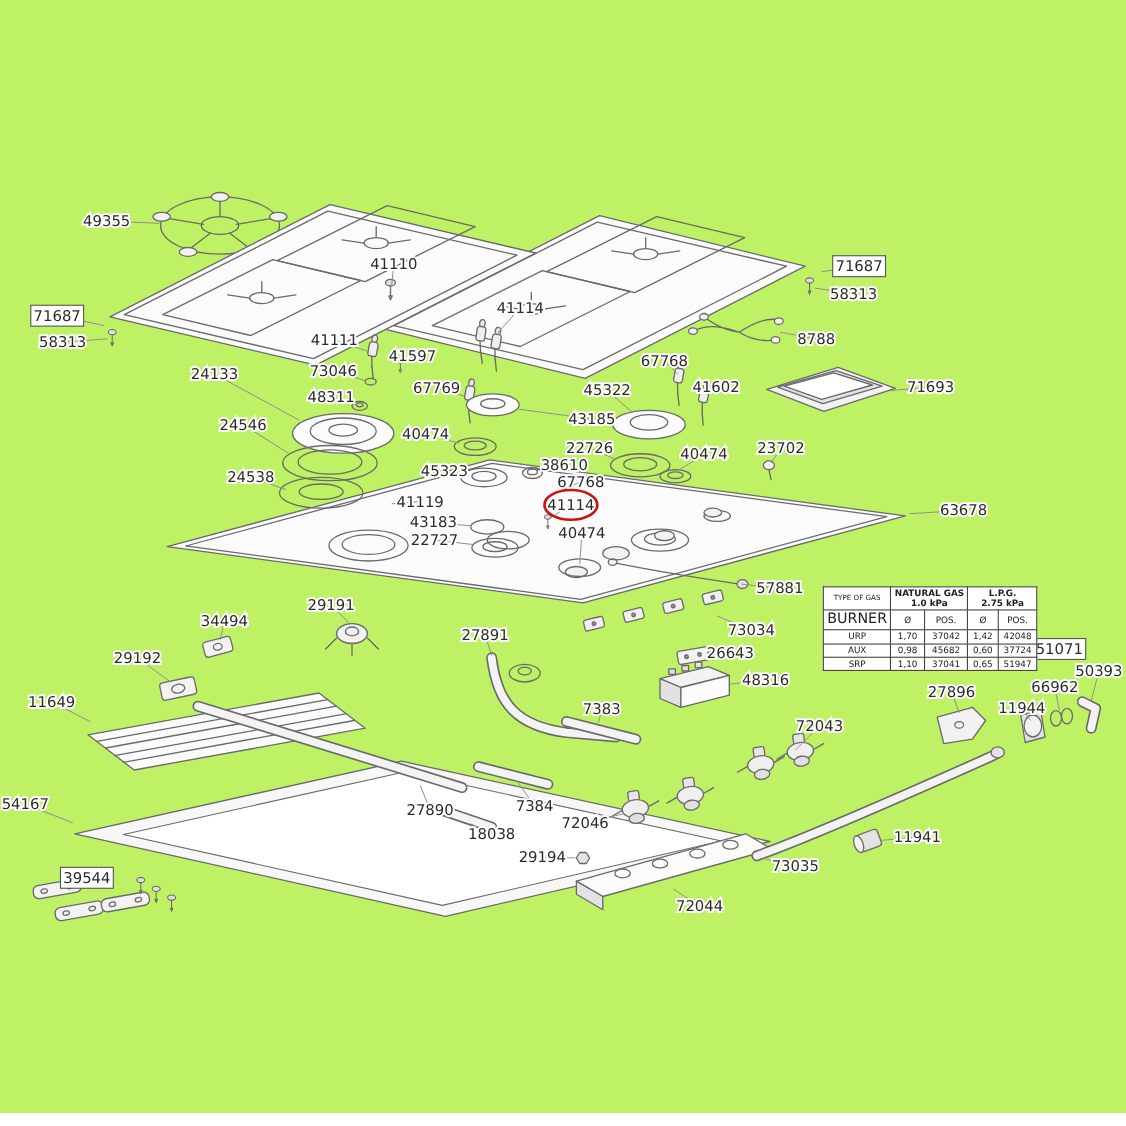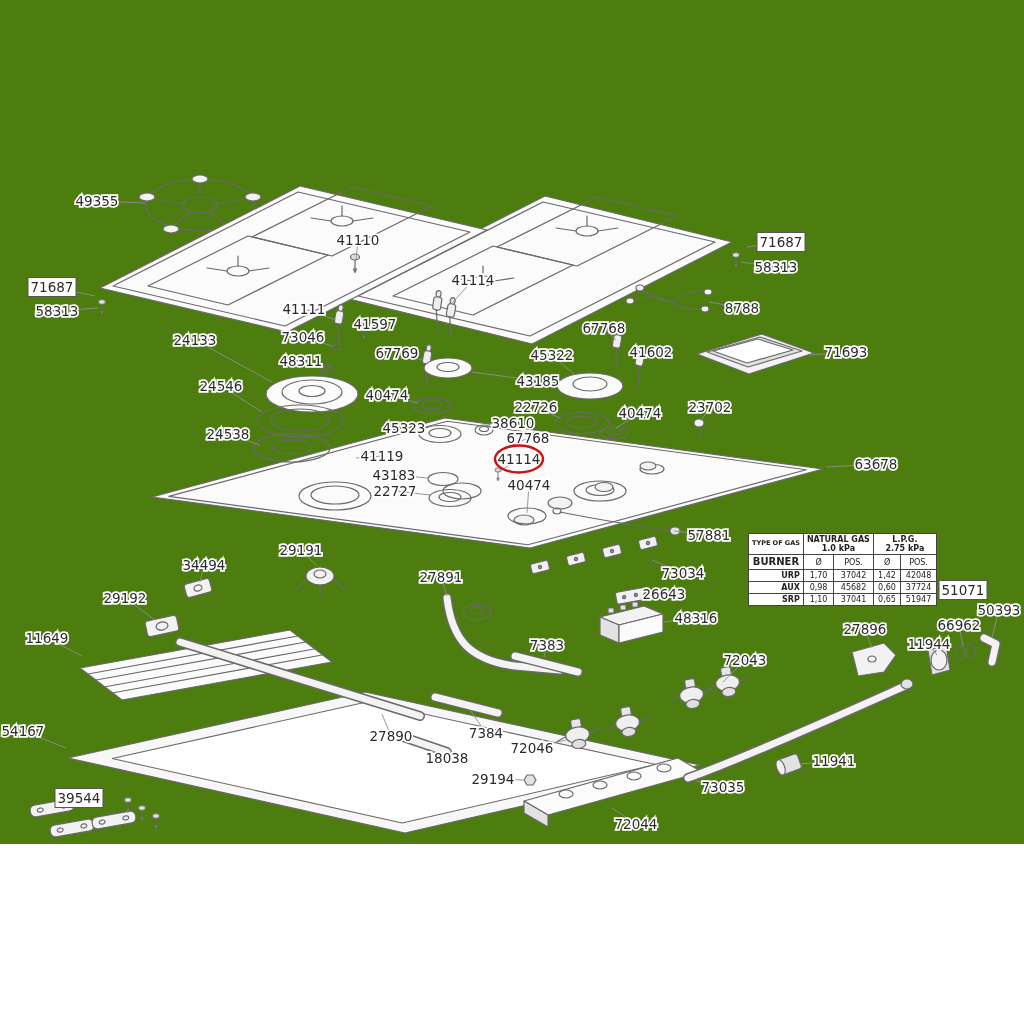--- a/index.html
+++ b/index.html
@@ -1,39 +1,39 @@
 <!DOCTYPE html>
 <html><head>
 <meta charset="utf-8">
 <style>
   html,body{margin:0;padding:0;background:#fff;}
-  .stage{position:relative;width:1024px;height:844px;background:#4d7c0f;overflow:hidden;
+  .stage{position:relative;width:1024px;height:1012px;background:#bef264;overflow:hidden;
          font-family:"DejaVu Sans",sans-serif;}
   svg{position:absolute;left:0;top:0;}
   
   .art{stroke:#6a6a6a;stroke-width:1.2;fill:none;stroke-linejoin:round;stroke-linecap:round;}
   .fillw{fill:#fbfbfb;}
   .filll{fill:#f2f2f2;}
   .filld{fill:#e2e2e2;}
   .pipe-outer{stroke:#6a6a6a;stroke-width:10;fill:none;stroke-linecap:round;}
   .pipe-inner{stroke:#f3f3f3;stroke-width:7;fill:none;stroke-linecap:round;}
   
   .part-label{font:13.5px "DejaVu Sans",sans-serif;fill:#2b2b2b;text-anchor:middle;
               paint-order:stroke;stroke:#ffffff;stroke-width:3.5px;}
   .leader{stroke:#8f8f8f;stroke-width:0.9;}
   .label-box{fill:#ffffff;stroke:#555;stroke-width:1;}
   .highlight-circle{fill:none;stroke-width:2.4;}
   
   .parts-table{position:absolute;left:748px;top:533px;border-collapse:collapse;background:#fff;
                font-size:8px;line-height:1.15;text-align:center;color:#222;}
   .parts-table td{border:1px solid #444;padding:1px 3px;white-space:nowrap;}
-  .parts-table .c-corner{font-size:6.5px;width:38px;font-weight:bold;}
+  .parts-table .c-corner{font-size:6.5px;width:38px;}
   .parts-table .c-gas{font-weight:bold;width:56px;}
-  .parts-table .c-burner-h{font-weight:bold;font-size:10px;}
-  .parts-table .c-bn{font-weight:bold;text-align:right;}
+  .parts-table .c-burner-h{font-weight:normal;font-size:13px;}
+  .parts-table .c-bn{font-weight:normal;}
 </style>
 </head>
 <body>
 
 <div class="stage">
   <svg id="diagram-svg" width="1024" height="1024" viewBox="0 0 1024 1024">
     <defs>
       <g id="sym-electrode" class="art">
         <ellipse cx="0" cy="-4" rx="2.5" ry="3.5" fill="#e8e8e8"></ellipse>
         <rect x="-4" y="-1" width="8" height="13" rx="2.5" fill="#eee"></rect>

